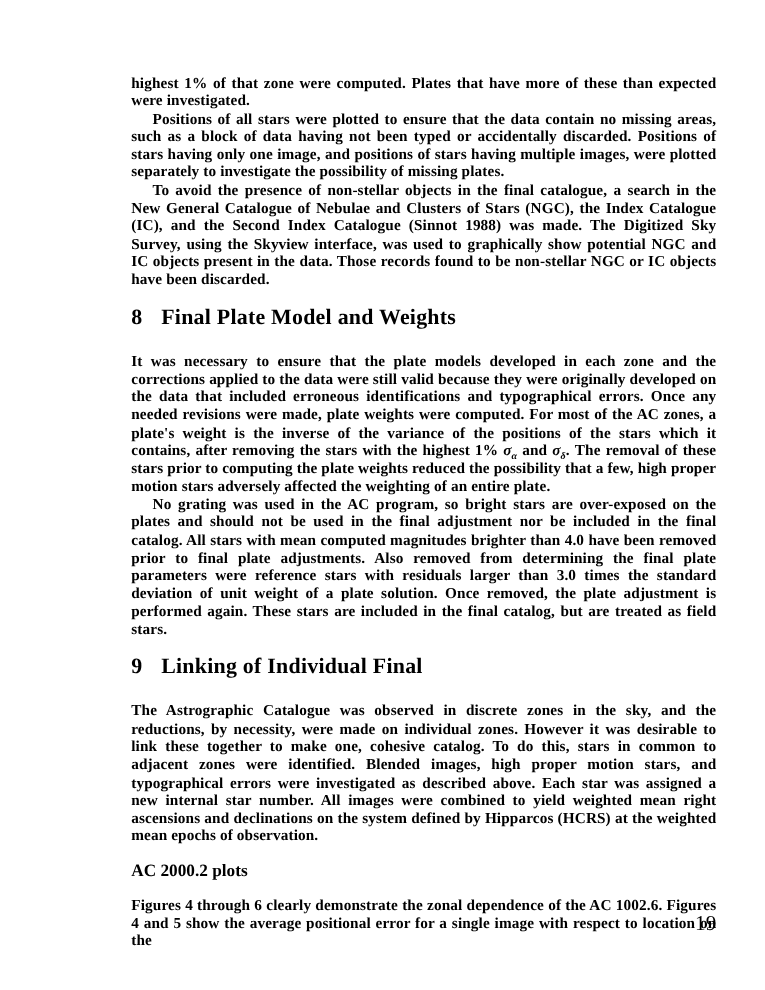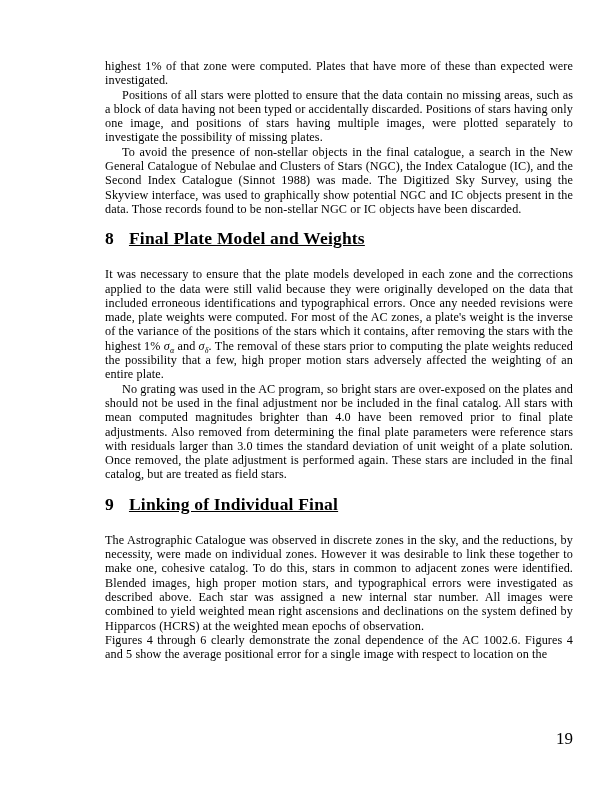--- a/index.html
+++ b/index.html
@@ -21,31 +21,31 @@
     left: 105px;
     top: 59px;
     width: 468px;
   }
   .body-text p {
     margin: 0;
     font-size: 12.2px;
     line-height: 14.3px;
     text-align: justify;
     letter-spacing: 0.1px;
+    font-weight: bold;
   }
   .body-text p.ind {
     text-indent: 17px;
   }
   h2.sec {
     margin: 12px 0 19px 0;
     font-size: 17.5px;
     line-height: 20px;
     font-weight: bold;
     letter-spacing: 0.2px;
-    text-decoration: underline;
   }
   h2.sec .secnum {
     display: inline-block;
     margin-right: 15px;
   }
   h3.subsec {
     margin: 13px 0 12px 0;
     font-size: 13.8px;
     line-height: 16px;
     font-weight: bold;
@@ -82,19 +82,20 @@
     <p>It was necessary to ensure that the plate models developed in each zone and the corrections applied to the data were still valid because they were originally developed on the data that included erroneous identifications and typographical errors. Once any needed revisions were made, plate weights were computed. For most of the AC zones, a plate's weight is the inverse of the variance of the positions of the stars which it contains, after removing the stars with the highest 1% <i>σ</i><sub><i>α</i></sub> and <i>σ</i><sub><i>δ</i></sub>. The removal of these stars prior to computing the plate weights reduced the possibility that a few, high proper motion stars adversely affected the weighting of an entire plate.</p>
 
     <p class="ind">No grating was used in the AC program, so bright stars are over-exposed on the plates and should not be used in the final adjustment nor be included in the final catalog. All stars with mean computed magnitudes brighter than 4.0 have been removed prior to final plate adjustments. Also removed from determining the final plate parameters were reference stars with residuals larger than 3.0 times the standard deviation of unit weight of a plate solution. Once removed, the plate adjustment is performed again. These stars are included in the final catalog, but are treated as field stars.</p>
 
     <h2 class="sec">
       <span class="secnum">9</span><span>Linking of Individual Final</span>
     </h2>
 
     <p>The Astrographic Catalogue was observed in discrete zones in the sky, and the reductions, by necessity, were made on individual zones. However it was desirable to link these together to make one, cohesive catalog. To do this, stars in common to adjacent zones were identified. Blended images, high proper motion stars, and typographical errors were investigated as described above. Each star was assigned a new internal star number. All images were combined to yield weighted mean right ascensions and declinations on the system defined by Hipparcos (HCRS) at the weighted mean epochs of observation.</p>
 
+    <h3 class="subsec">AC 2000.2 plots</h3>
 
     <p>Figures 4 through 6 clearly demonstrate the zonal dependence of the AC 1002.6. Figures 4 and 5 show the average positional error for a single image with respect to location on the</p>
 
   </div>
 
   <div class="pagenum">19</div>
 </div>
 
 </body></html>

